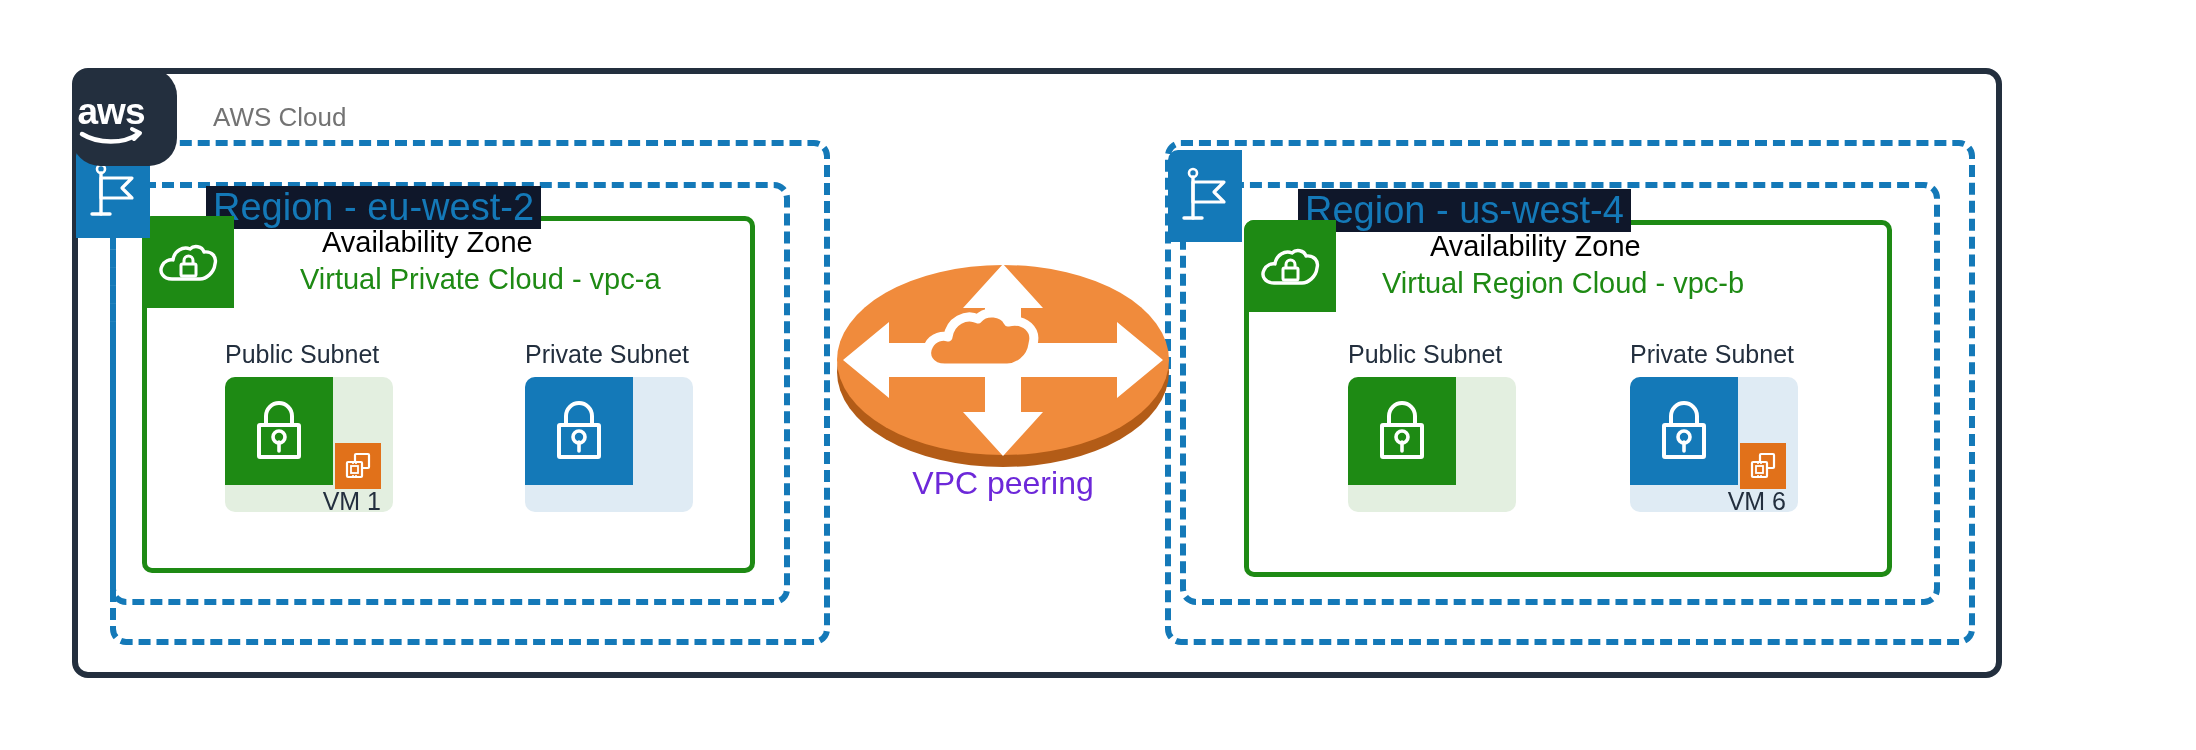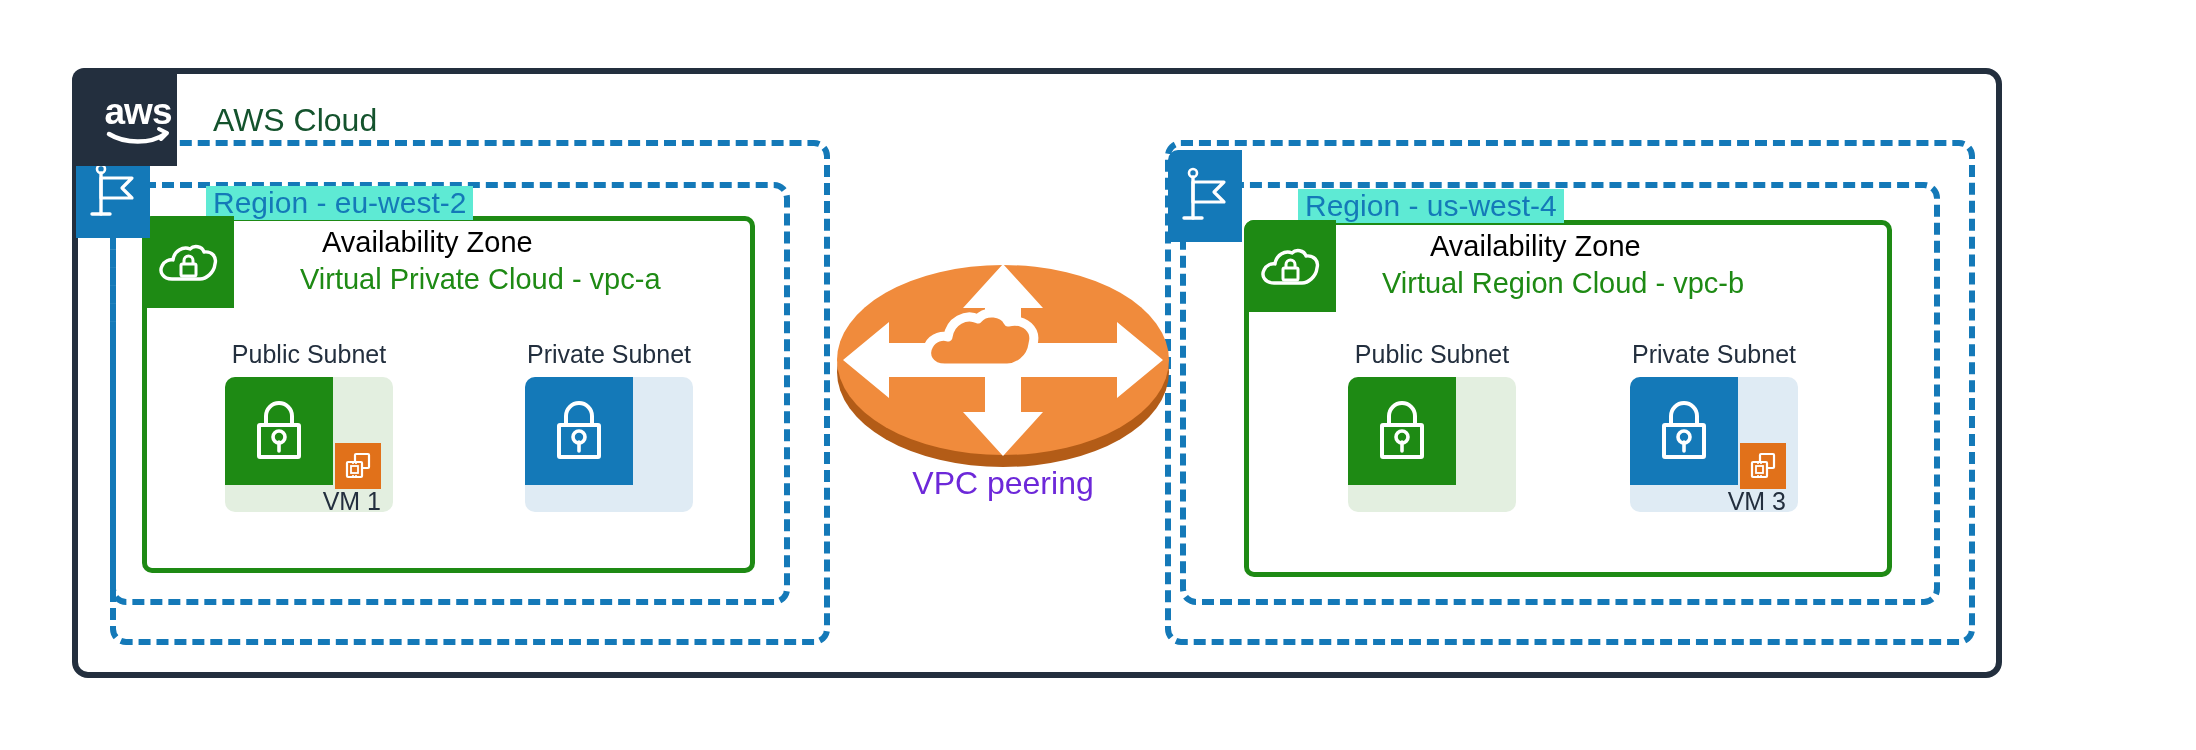--- a/index.html
+++ b/index.html
@@ -11,25 +11,25 @@
 
   
   .aws-cloud{
     position:absolute;left:72px;top:68px;width:1930px;height:610px;
     border:6px solid #232F3E;border-radius:16px;box-sizing:border-box;
     background:#ffffff;
   }
   .aws-logo-box{
     position:absolute;left:72px;top:68px;width:105px;height:98px;
     background:#232F3E;border-top-left-radius:12px;box-sizing:border-box;
-    display:flex;align-items:center;justify-content:flex-end;z-index:30;
+    display:flex;align-items:center;justify-content:flex-start;z-index:30;border-radius:28px;
   }
   .aws-cloud-label{
     position:absolute;left:205px;top:102px;
-    font-size:32px;color:#14532d;white-space:nowrap;z-index:12;
+    font-size:26px;color:#737373;white-space:nowrap;z-index:12;
     background:#ffffff;padding:0 8px;
   }
 
   
   .region-outer{
     position:absolute;box-sizing:border-box;
     border:6px dashed #1479B8;border-radius:16px;background:transparent;
   }
   .region-outer.left{left:110px;top:140px;width:720px;height:505px;}
   .region-outer.right{left:1165px;top:140px;width:810px;height:505px;}
@@ -44,22 +44,22 @@
 
   .flag-box{
     position:absolute;width:74px;height:92px;background:#1479B8;
     border-top-left-radius:10px;box-sizing:border-box;
     display:flex;align-items:center;justify-content:center;z-index:26;
   }
   .flag-box.left{left:76px;top:146px;}
   .flag-box.right{left:1168px;top:150px;}
 
   .region-label{
-    position:absolute;font-size:30px;color:#1479B8;white-space:nowrap;
-    background:#5eead4;padding:0 7px;z-index:20;
+    position:absolute;font-size:38px;color:#1479B8;white-space:nowrap;
+    background:#0f172a;padding:0 7px;z-index:20;
   }
   .region-label.left{left:206px;top:186px;}
   .region-label.right{left:1298px;top:189px;}
 
   
   .vpc-box{
     position:absolute;box-sizing:border-box;
     border:5px solid #1E8A14;border-radius:10px;background:#ffffff;
   }
   .vpc-box.left{left:142px;top:216px;width:613px;height:357px;}
@@ -81,21 +81,21 @@
 
   .vpc-label{
     position:absolute;font-size:29px;color:#1E8A14;white-space:nowrap;z-index:18;
   }
   .vpc-label.left{left:288px;top:263px;margin-left:12px;}
   .vpc-label.right{left:1382px;top:267px;}
 
   
   .subnet{position:absolute;z-index:16;}
   .subnet-title{
-    font-size:25px;color:#232F3E;white-space:nowrap;text-align:center;
+    font-size:25px;color:#232F3E;white-space:nowrap;
     margin-bottom:8px;
   }
   .subnet-card{
     position:relative;width:168px;height:135px;border-radius:10px;
   }
   .subnet-card.public{background:#E3EFE0;}
   .subnet-card.private{background:#DFEBF4;}
 
   .lock-tile{
     position:absolute;left:0;top:0;width:108px;height:108px;
@@ -284,15 +284,15 @@
       <svg width="30" height="30" viewBox="0 0 30 30">
         <rect x="12" y="3" width="14" height="14" rx="1" fill="none" stroke="#ffffff" stroke-width="2.2"></rect>
         <rect x="4" y="11" width="15" height="15" rx="1" fill="#E1711A" stroke="#ffffff" stroke-width="2.2"></rect>
         <rect x="8" y="15" width="7" height="7" fill="none" stroke="#ffffff" stroke-width="1.8"></rect>
         <line x1="10" y1="11" x2="10" y2="13" stroke="#ffffff" stroke-width="1.6"></line>
         <line x1="13" y1="11" x2="13" y2="13" stroke="#ffffff" stroke-width="1.6"></line>
         <line x1="10" y1="24" x2="10" y2="26" stroke="#ffffff" stroke-width="1.6"></line>
         <line x1="13" y1="24" x2="13" y2="26" stroke="#ffffff" stroke-width="1.6"></line>
       </svg>
     </div>
-    <div class="vm-label">VM 3</div>
+    <div class="vm-label">VM 6</div>
   </div>
 </div>
 
 </body></html>

